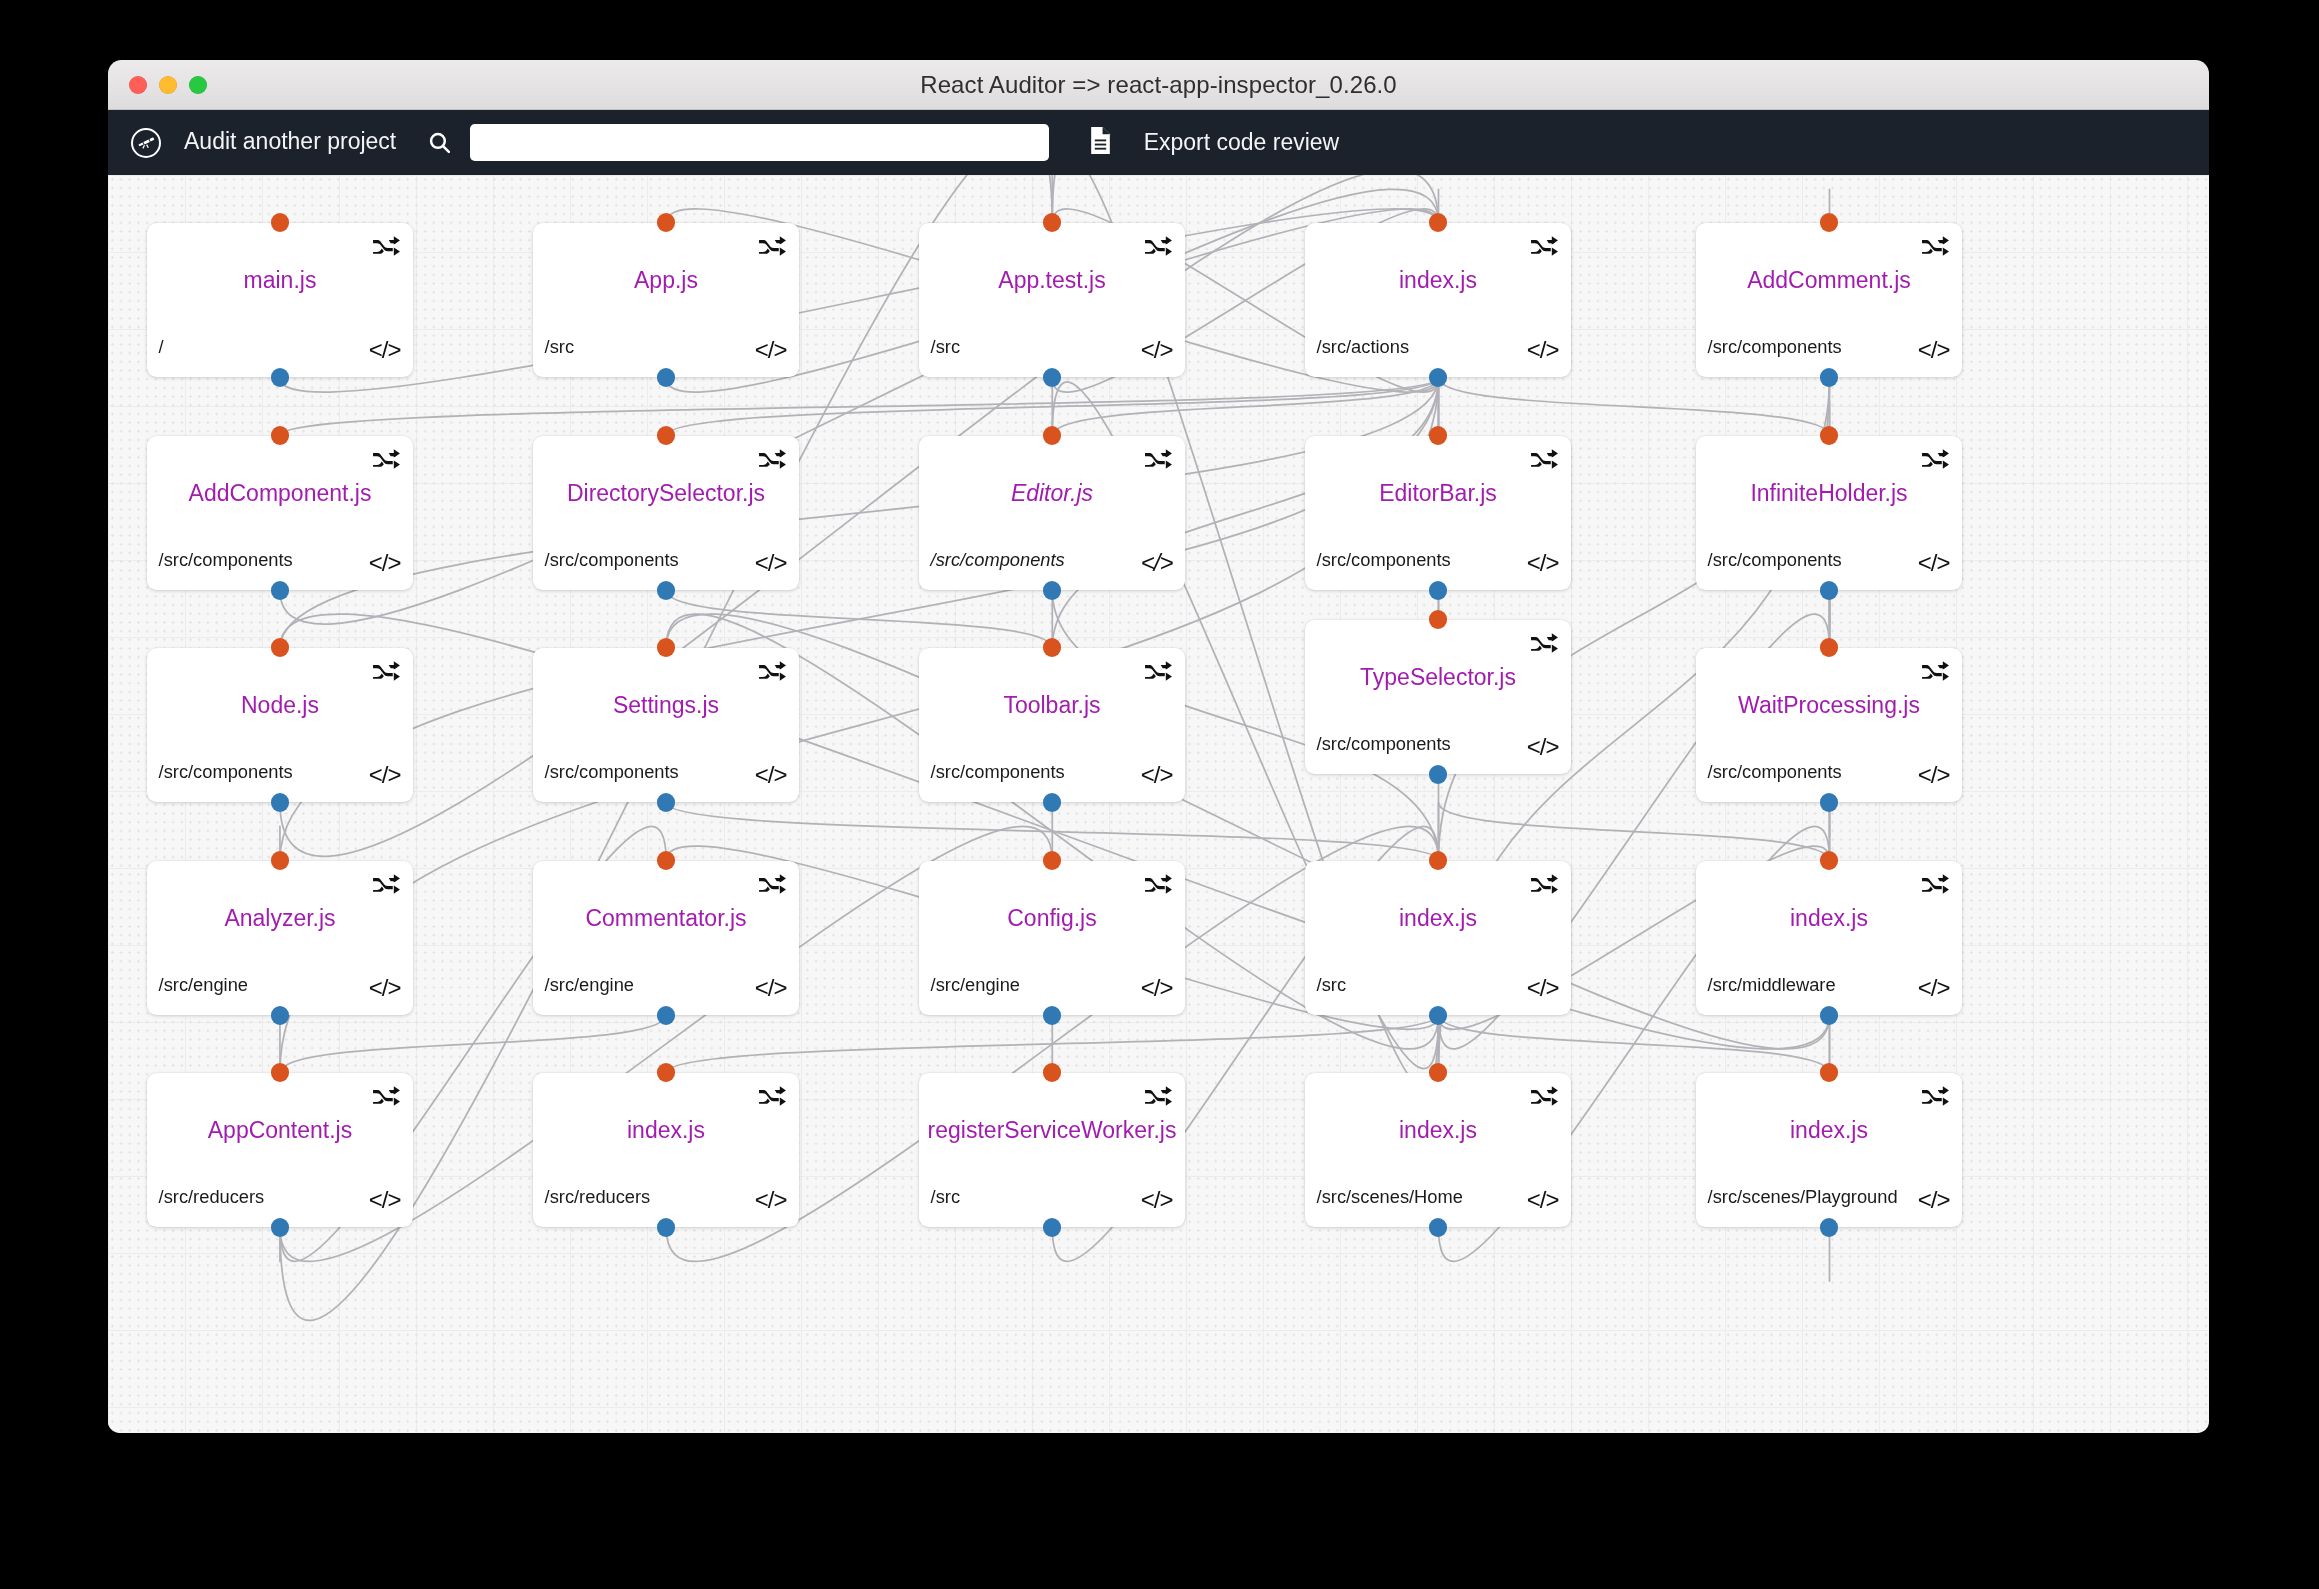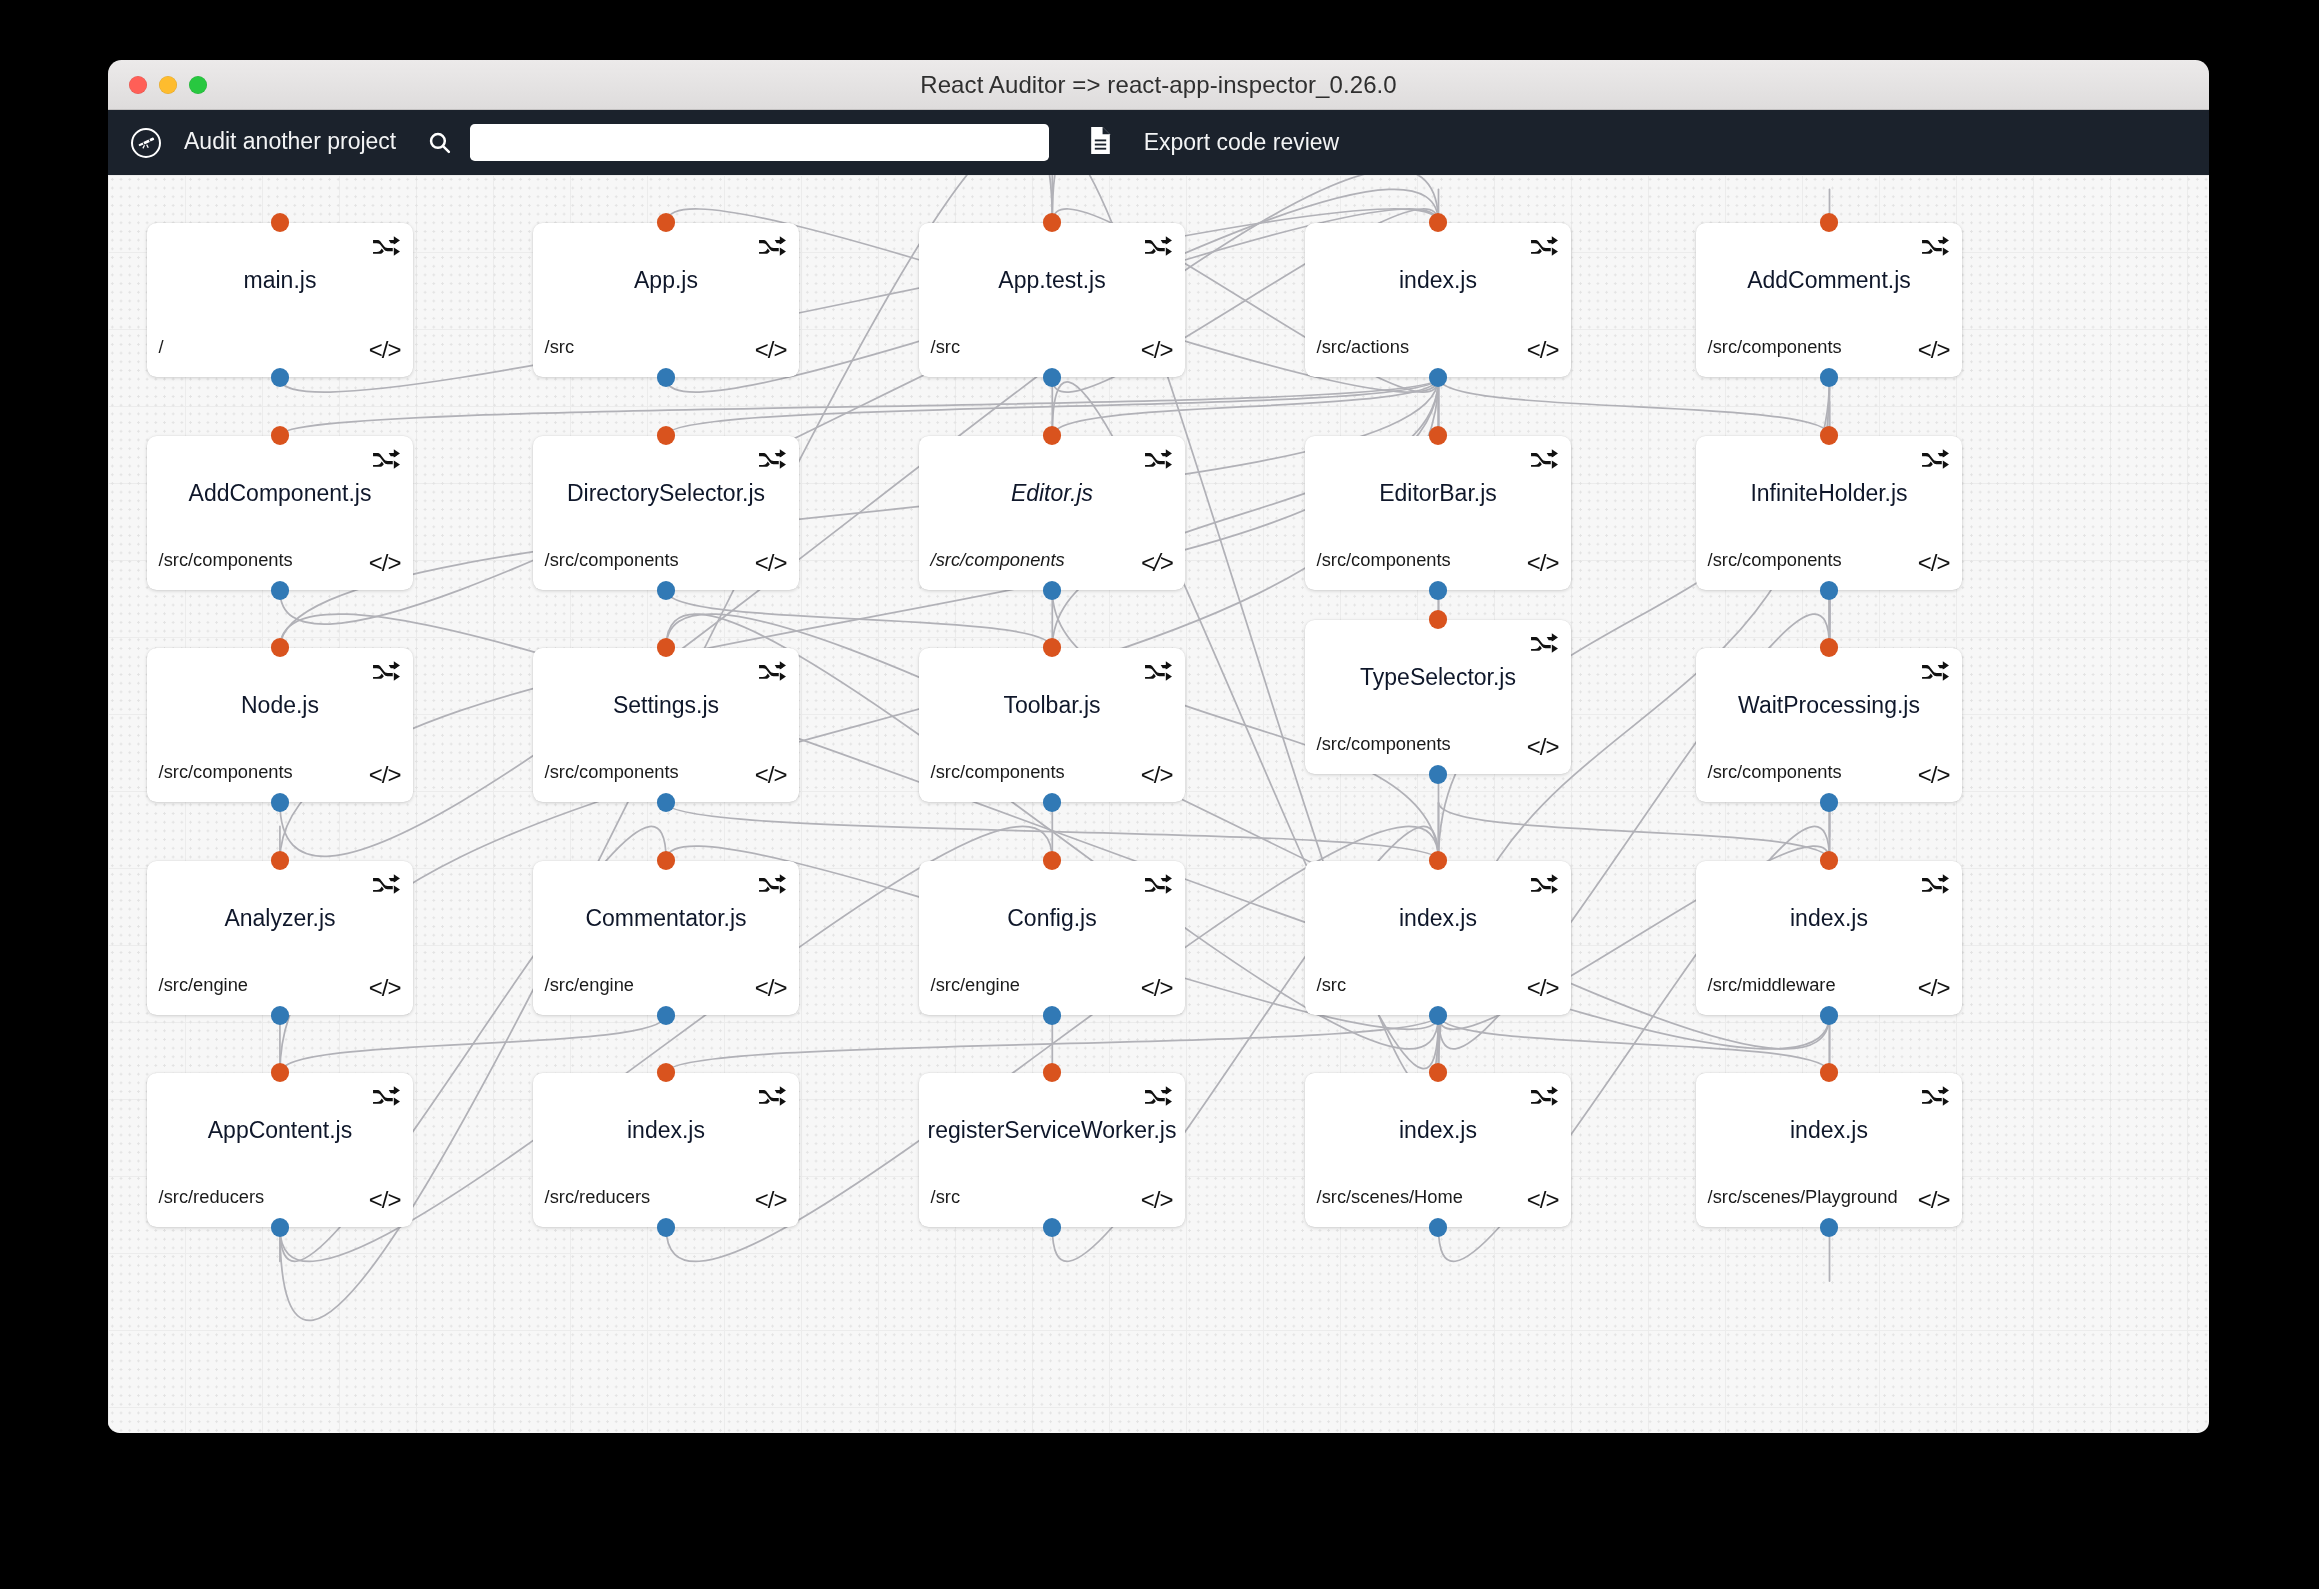--- a/index.html
+++ b/index.html
@@ -85,21 +85,21 @@
     position:absolute;
     width:266px; height:154px;
     background:#fff;
     border-radius:9.7px;
     box-shadow:0 1px 3.9px rgba(0,0,0,.16), 0 0 0 0.5px rgba(0,0,0,.04);
     cursor:pointer;
   }
   .node-name {
     position:absolute; left:0; right:0; top:44px;
     text-align:center;
-    font-size:23px; color:#0f172a;
+    font-size:23px; color:#a21caf;
     white-space:nowrap;
     overflow:visible;
   }
   .node-path {
     position:absolute; left:11.6px; bottom:19.3px;
     font-size:18.3px; color:#1a1a1a;
     white-space:nowrap;
   }
   .shuffle-icon {
     position:absolute; right:11.6px; top:11.6px;

